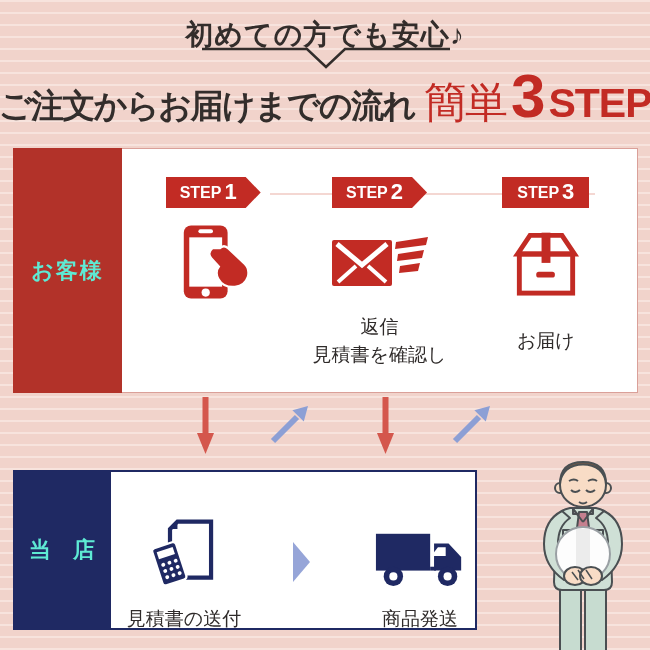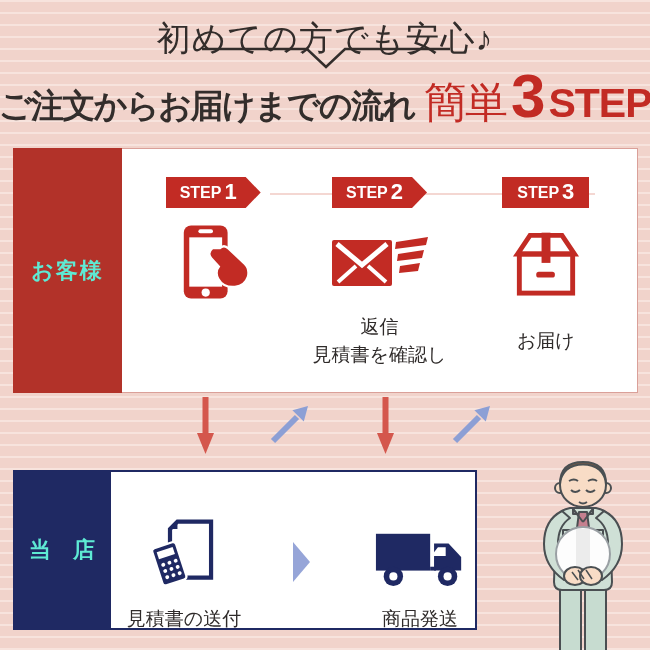--- a/index.html
+++ b/index.html
@@ -7,21 +7,21 @@
     --arrow-red:#d4574d; --arrow-blue:#8c9fd5; --navy:#1f2963;
     --title-dark:#332d2b; --label-text:#2f2b2a; --box-border:#daa099; --connector:#f4d7d2;
   }
   *{margin:0;padding:0;box-sizing:border-box;}
   body{font-family:"Liberation Sans","DejaVu Sans",sans-serif;}
   .stage{position:relative;width:650px;height:650px;overflow:hidden;
     background:repeating-linear-gradient(to bottom,var(--bg-stripe) 0 2px,var(--bg) 2px 12px);}
 
   
   .bubble{position:absolute;top:16px;left:0;width:100%;text-align:center;
-    font-size:34px;font-weight:400;color:var(--title-dark);letter-spacing:1px;}
+    font-size:28px;font-weight:700;color:var(--title-dark);letter-spacing:1px;}
   .bracket{position:absolute;top:47px;left:200px;}
   .title-row{position:absolute;top:60px;left:0;width:100%;display:flex;
     justify-content:center;align-items:baseline;white-space:nowrap;}
   .t-dark{font-size:33px;font-weight:700;color:var(--title-dark);letter-spacing:-1.5px;}
   .t-accent{color:var(--red);margin-left:9px;display:inline-flex;align-items:baseline;}
   .t-word{font-size:43px;font-weight:400;letter-spacing:-2px;}
   .t-num{font-size:62px;font-weight:700;margin:0 3px 0 5px;}
   .t-step{font-size:41px;font-weight:800;letter-spacing:-1px;}
 
   

